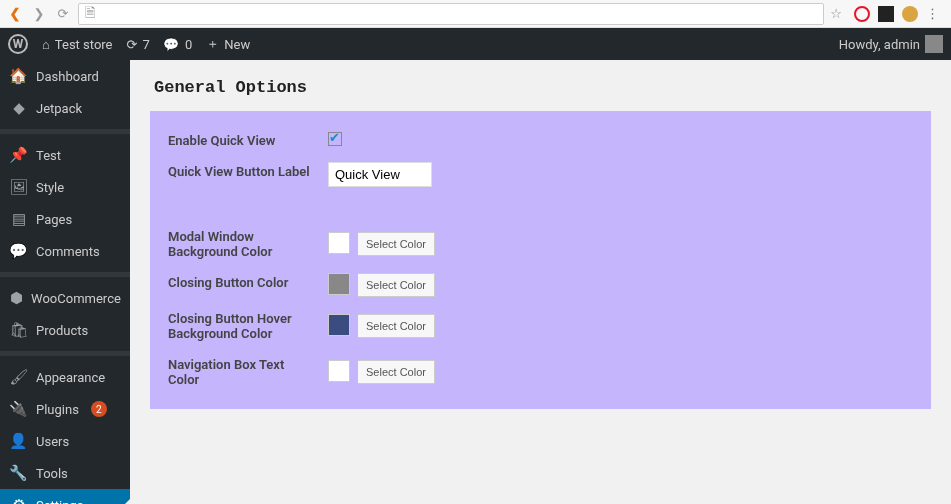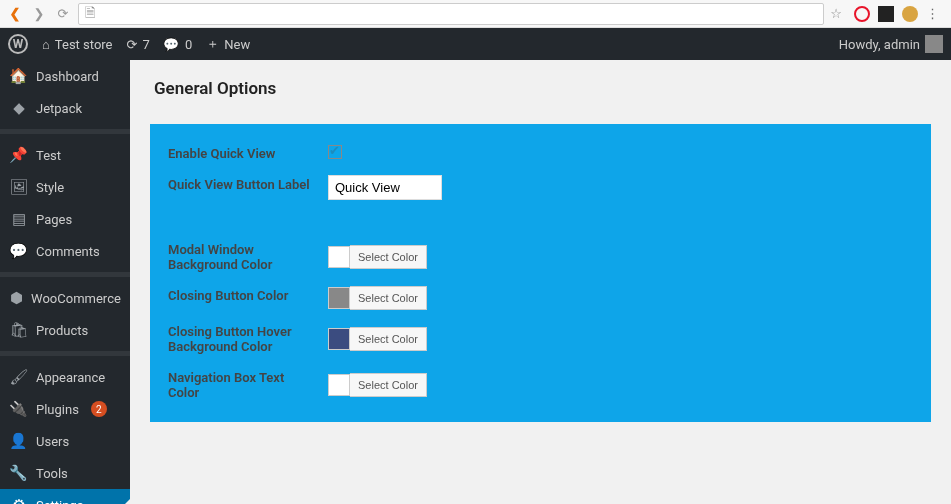--- a/index.html
+++ b/index.html
@@ -26,30 +26,30 @@
   .sidebar { width:130px; background:#23282d; color:#eee; overflow-y:auto; font-size:13px; }
   .sidebar .menu-item { display:flex; align-items:center; gap:8px; padding:7px 10px; color:#ccc; cursor:pointer; }
   .sidebar .menu-item.current { background:#0073aa; color:#fff; position:relative;}
   .sidebar .menu-item.current::after { content:""; position:absolute; right:-0px; top:50%; transform:translateY(-50%); border:6px solid transparent; border-right-color:#f1f1f1; }
   .sidebar .menu-sep { height:5px; background:#32373c; margin:5px 0;}
   .sidebar .badge { background:#d54e21; color:#fff; border-radius:50%; width:16px; height:16px; display:inline-flex; align-items:center; justify-content:center; font-size:10px; margin-left:4px;}
   .sidebar .mi-icon { width:18px; height:18px; display:flex; align-items:center; justify-content:center; color:#9ca2a7; font-size:15px; }
   .sidebar .menu-item.current .mi-icon { color:#fff; }
 
   .content { flex:1; padding:10px 20px; overflow-y:auto; }
-  .section-title { font-size:17px; font-weight:600; color:#222; padding:8px 4px 26px;}
-  .form-panel { background:#0ea5e9; padding:14px 18px; }
+  .section-title { font-size:17px; font-weight:600; color:#222; padding:8px 4px 14px;font-family:Liberation Mono, monospace;}
+  .form-panel { background:#c4b5fd; padding:14px 18px; }
   .form-table { width:100%; border-collapse:collapse; }
   .form-table th { text-align:left; width:160px; font-size:13px; font-weight:600; vertical-align:top; padding:8px 10px 8px 0; }
   .form-table td { padding:6px 0; }
   .chk { width:14px; height:14px; border:1px solid #888; display:inline-block; position:relative; cursor:pointer;}
   .chk.checked::after { content:"✔"; position:absolute; top:-3px; left:0; font-size:13px; color:#1e8cbe; }
-  .text-input { border:1px solid #ddd; padding:4px 6px; font-size:13px; width:114px; }
-
-  .color-picker { display:flex; align-items:center; }
+  .text-input { border:1px solid #ddd; padding:4px 6px; font-size:13px; width:104px; }
+
+  .color-picker { display:flex; align-items:flex-start;gap:8px; }
   .swatch { width:22px; height:22px; border:1px solid #ccc; }
   .swatch.checker { background-image: linear-gradient(45deg,#ccc 25%,transparent 25%),linear-gradient(-45deg,#ccc 25%,transparent 25%),linear-gradient(45deg,transparent 75%,#ccc 75%),linear-gradient(-45deg,transparent 75%,#ccc 75%); background-size:10px 10px; background-position:0 0,0 5px,5px -5px,-5px 0; background-color:#fff;}
   .select-color-btn { border:1px solid #ccc; border-left:none; background:#f7f7f7; height:24px; padding:0 8px; font-size:11px; color:#555; cursor:pointer;}
 </style>
 </head>
 <body>
 
 <div class="browser-bar">
   <div class="nav-icon back">❮</div>
   <div class="nav-icon">❯</div>

